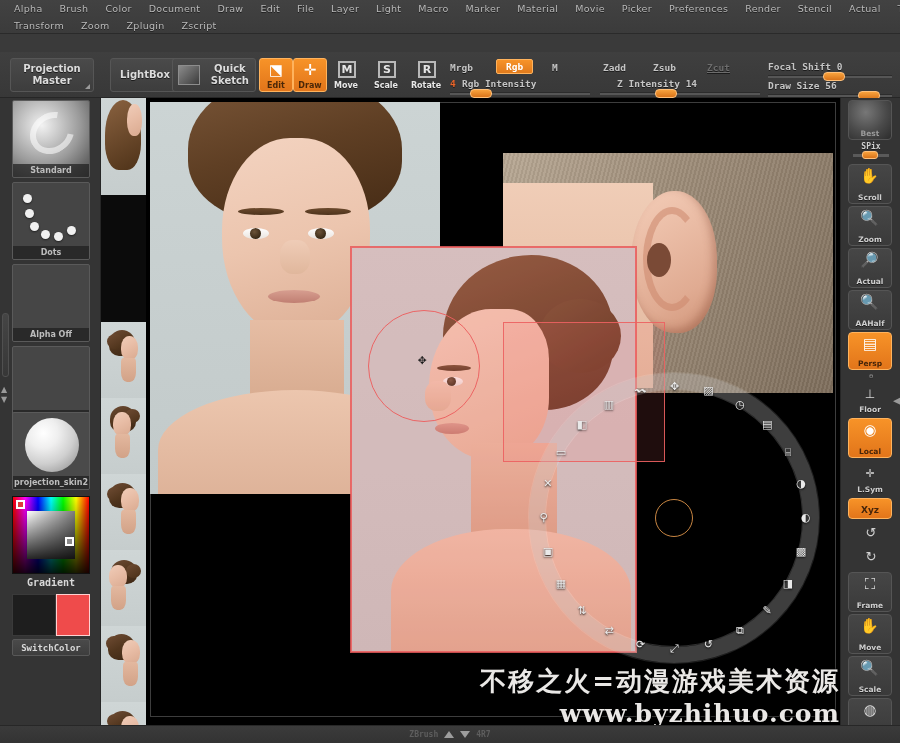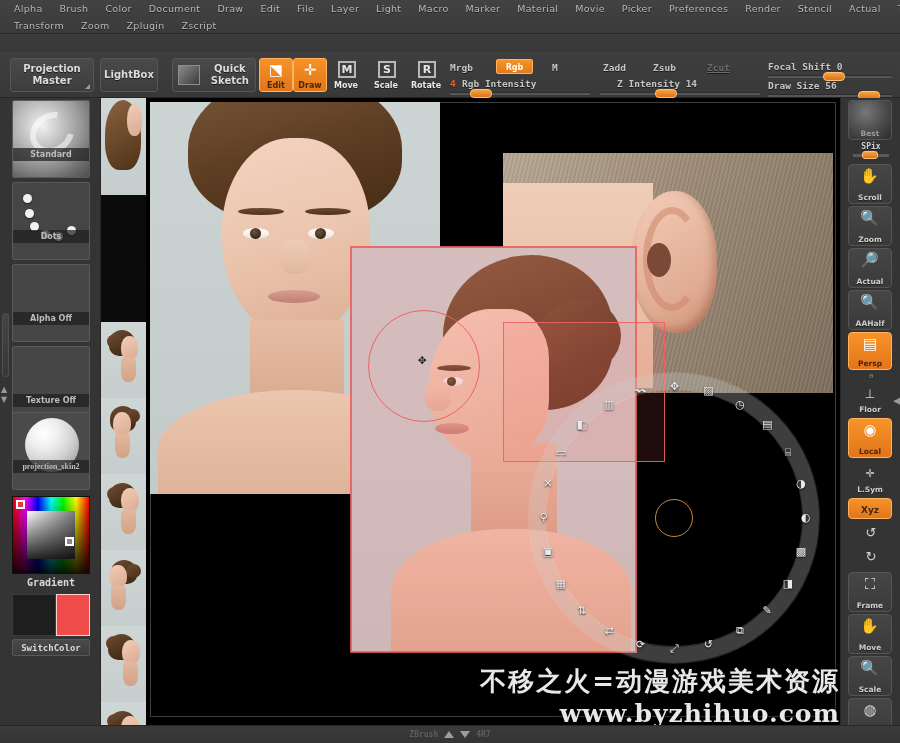--- a/index.html
+++ b/index.html
@@ -104,42 +104,41 @@
   .leftpal {
     position:absolute; left:0; top:98px; width:101px; height:645px;
     background:#343434; border-right:1px solid #262626;
   }
   .swatch {
     position:absolute; left:12px; width:78px;
     background:#4a4a4a; border:1px solid #5a5a5a; border-radius:2px;
     overflow:hidden; cursor:default;
   }
   .swatch .cap {
-    position:absolute; left:0; right:0; bottom:16px; height:13px;
+    position:absolute; left:0; right:0; bottom:0; height:13px;
     background:rgba(30,30,30,.72); color:#bdbdbd; font-size:8px;
     text-align:center; line-height:13px; font-weight:bold;
     overflow:hidden; white-space:nowrap;
   }
   .sw-standard {
     background:radial-gradient(circle at 38% 32%, #f2f2f2 0%, #cfcfcf 22%, #9a9a9a 55%, #6a6a6a 80%, #4e4e4e 100%);
   }
   .sw-standard .swirl {
     position:absolute; left:16px; top:12px; width:46px; height:40px;
     border:6px solid rgba(255,255,255,.55); border-radius:50%;
     border-right-color:transparent; transform:rotate(-35deg);
   }
   .sw-dots { background:#454545; }
   .sw-dots i {
     position:absolute; width:9px;height:9px;border-radius:50%;
     background:#f0f0f0; box-shadow:0 1px 2px rgba(0,0,0,.5);
   }
   .sw-flat { background:#464646; }
   .sw-sphere {
     background:#4a4a4a;
-    font-family:Liberation Serif, serif;
   }
   .sw-sphere .ball {
     position:absolute; left:12px; top:5px; width:54px; height:54px;
     border-radius:50%;
     background:radial-gradient(circle at 34% 28%, #ffffff 0%, #efefef 28%, #cfcfcf 58%, #a5a5a5 82%, #8b8b8b 100%);
   }
 
   .colorpicker {
     position:absolute; left:12px; width:78px; height:78px;
     border:1px solid #111;
@@ -429,21 +428,21 @@
 
 
   <div class="toolbar">
 
     <div class="btn-big" style="left:10px; width:84px; flex-direction:column;">
       <span>Projection</span>
       <span>Master</span>
       <span class="corner"></span>
     </div>
 
-    <div class="btn-big" style="left:100px; width:58px;">
+    <div class="btn-big" style="left:110px; width:70px;">
       <span>LightBox</span>
     </div>
 
     <div class="btn-big" style="left:172px; width:84px; justify-content:flex-end; padding-right:6px;">
       <span style="position:absolute;left:5px;top:6px;width:22px;height:20px;border:1px solid #8d8d8d;background:linear-gradient(135deg,#8b8b8b,#3c3c3c);"></span>
       <span style="display:flex;flex-direction:column;line-height:12px;">
         <span>Quick</span>
         <span>Sketch</span>
       </span>
     </div>

